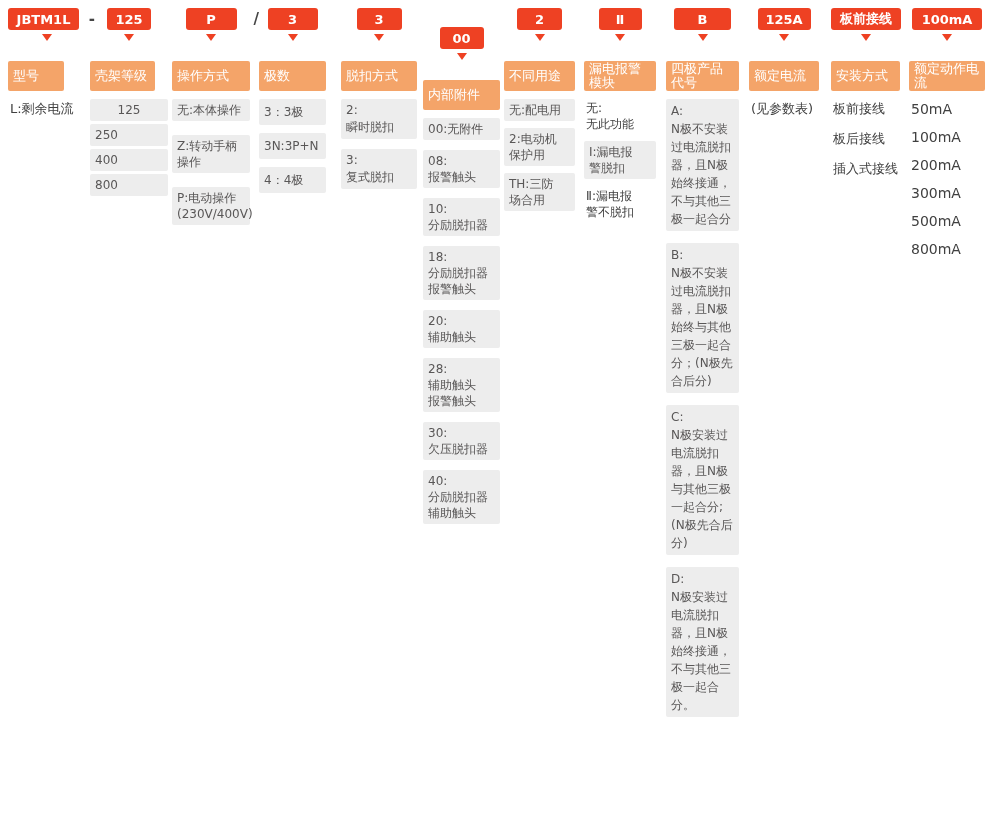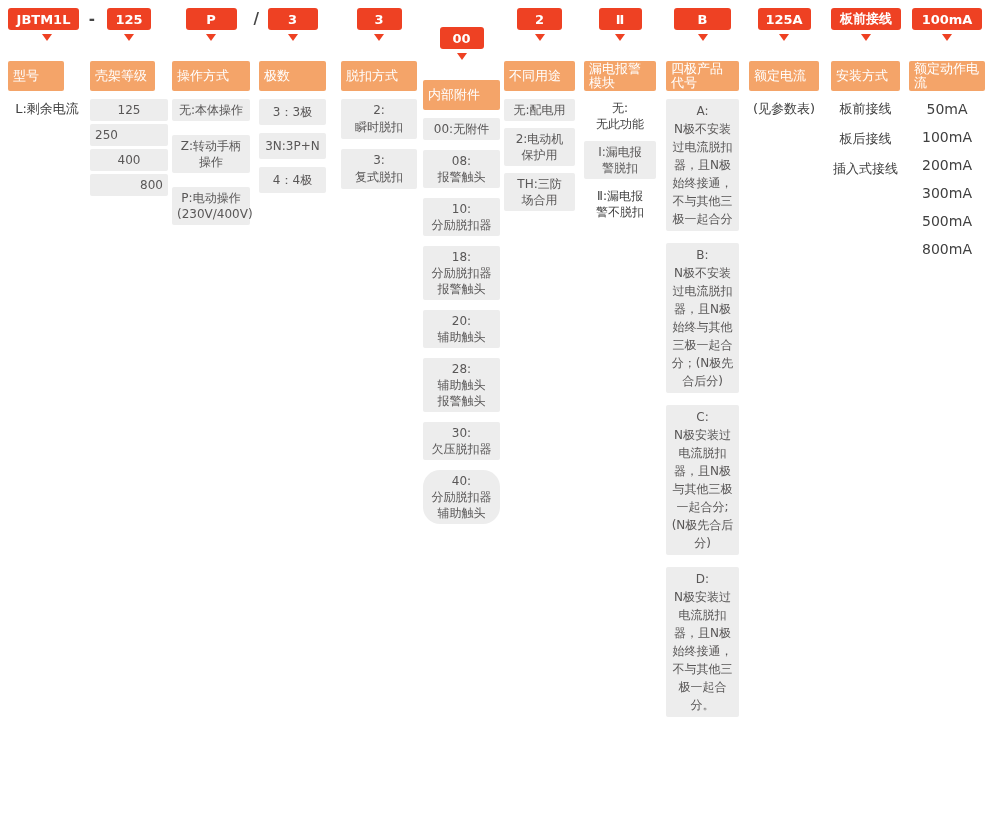--- a/index.html
+++ b/index.html
@@ -29,21 +29,21 @@
   }
   .header {
     margin-top:20px; margin-bottom:8px;
     background:var(--orange); color:#fff;
     font-size:13px; line-height:14px; height:30px;
     display:flex; align-items:center; padding:0 5px;
     border-radius:2px;
   }
   .item {
     font-size:12px; line-height:16px; color:#595757;
-    white-space:pre-line; border-radius:2px;text-align:center;
+    white-space:pre-line; border-radius:2px;
   }
   .item.boxed { background:var(--gray); padding:3px 5px; }
   .item.plain { color:#404040; padding:1px 2px; }
 </style>
 </head>
 <body style="--red: #ee4123; --orange: #f4a469; --gray: #ededed;">
 
 <div class="row" id="diagram">
     <div class="col" style="width: 78px; margin-right: 4px;">
       <div class="code-row">
@@ -63,21 +63,21 @@
         <div class="code" style="width: 44px;">125</div>
       </div>
       <div class="arrow-row">
         <div class="tri"></div>
       </div>
       <div class="header" style="width: 65px;">壳架等级</div>
       <div class="items">
         <div class="item boxed" style="margin-bottom: 3px; text-align: center;">125</div>
         <div class="item boxed" style="margin-bottom: 3px; text-align: left;">250</div>
         <div class="item boxed" style="margin-bottom: 3px; ">400</div>
-        <div class="item boxed" style="margin-bottom: 15px; text-align: right;">800</div>
+        <div class="item boxed" style="margin-bottom: 15px; text-align: left;">800</div>
       </div>
     </div>
     <div class="col" style="width: 78px; margin-right: 9px;">
       <div class="code-row">
         <div class="code" style="width: 51px;">P</div>
         <span class="sep">/</span>
       </div>
       <div class="arrow-row">
         <div class="tri"></div>
       </div>
@@ -134,21 +134,21 @@
         <div class="item boxed" style="margin-bottom: 10px;">18:
 分励脱扣器
 报警触头</div>
         <div class="item boxed" style="margin-bottom: 10px;">20:
 辅助触头</div>
         <div class="item boxed" style="margin-bottom: 10px;">28:
 辅助触头
 报警触头</div>
         <div class="item boxed" style="margin-bottom: 10px;">30:
 欠压脱扣器</div>
-        <div class="item boxed" style="margin-bottom: 24px; border-radius: 17px;">40:
+        <div class="item boxed" style="margin-bottom: 24px;">40:
 分励脱扣器
 辅助触头</div>
       </div>
     </div>
     <div class="col" style="width: 71px; margin-right: 9px;">
       <div class="code-row">
         <div class="code" style="width: 45px;">2</div>
       </div>
       <div class="arrow-row">
         <div class="tri"></div>

